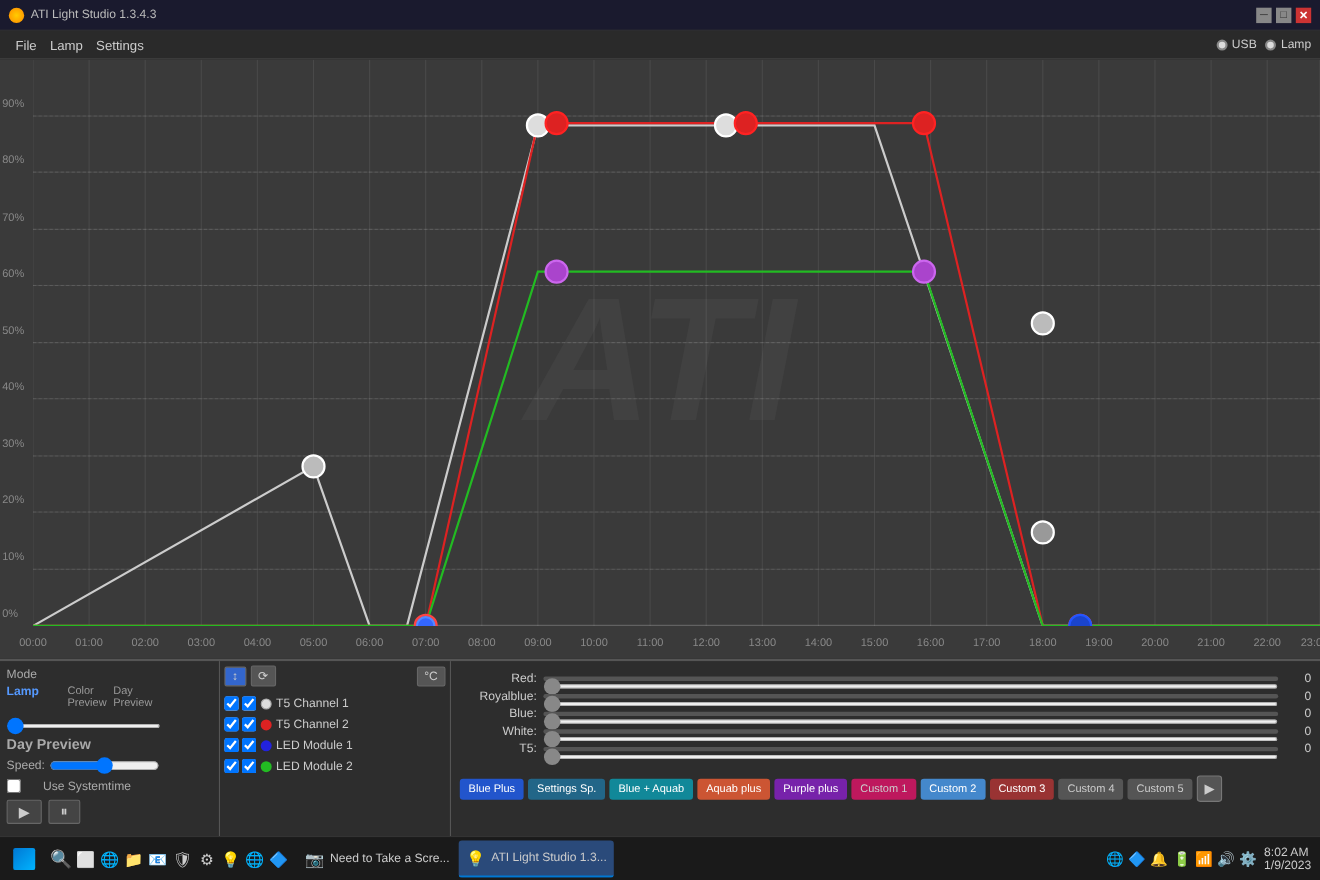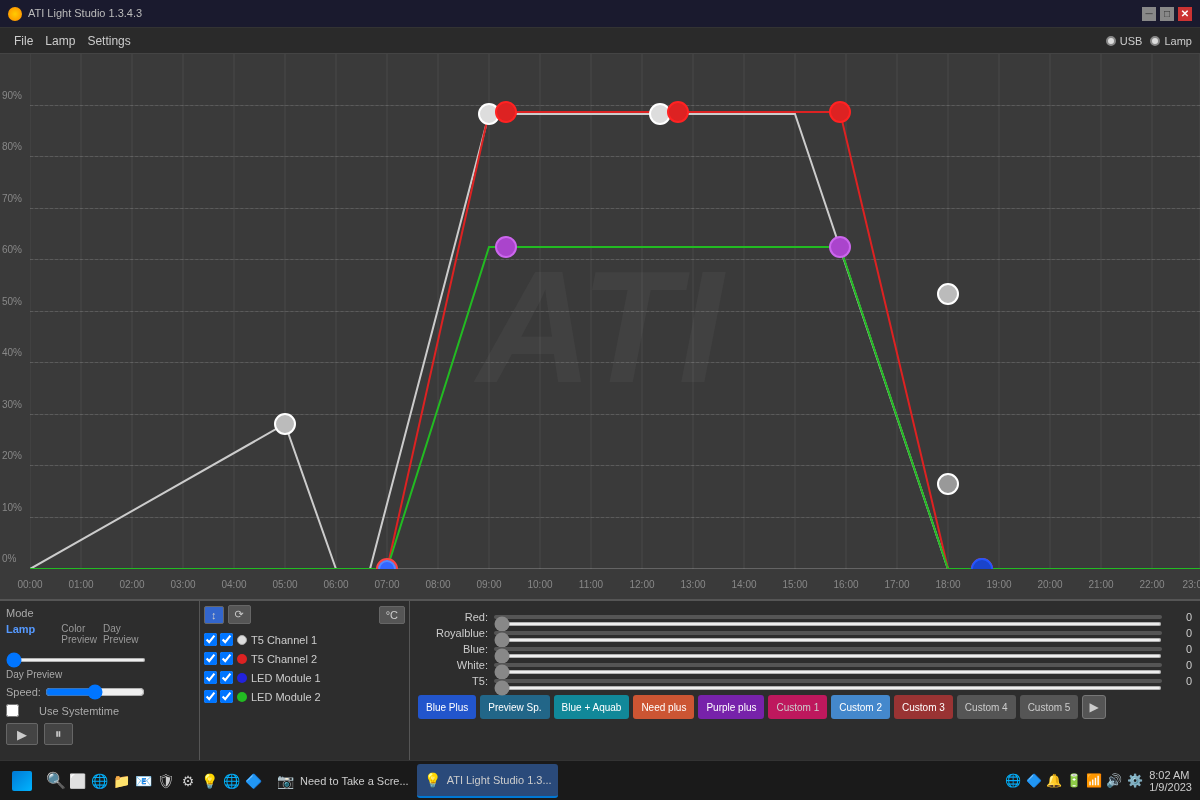--- a/index.html
+++ b/index.html
@@ -203,22 +203,23 @@
     }
     .slider-row {
       margin: 4px 0;
     }
     .slider-row input[type=range] {
       width: 130px;
       height: 4px;
     }
     .day-preview-row {
       margin-top: 2px;
-      font-size: 10px;
+      font-size: 13px;
       color: #aaa;
+      font-weight: bold;
     }
     .speed-row {
       display: flex;
       align-items: center;
       gap: 4px;
       margin: 4px 0;
       font-size: 11px;
       color: #aaa;
     }
     .use-system-row {
@@ -329,22 +330,23 @@
       width: 24px;
       font-size: 11px;
       color: #ccc;
       text-align: right;
     }
 
     
     .preset-row {
       display: flex;
       gap: 4px;
-      margin-top: 8px;
+      margin-top: 18px;
       flex-wrap: nowrap;
+      align-items: center;
     }
     .preset-btn {
       padding: 4px 8px;
       font-size: 10px;
       border: none;
       cursor: pointer;
       border-radius: 3px;
       white-space: nowrap;
       color: white;
     }
@@ -689,23 +691,23 @@
     <div class="color-slider-row">
       <span class="color-label">T5:</span>
       <div class="color-slider">
         <input type="range" min="0" max="100" value="0" style="">
       </div>
       <span class="color-value">0</span>
     </div>
 
     <div class="preset-row">
       <button class="preset-btn btn-blue">Blue Plus</button>
-      <button class="preset-btn btn-teal">Preview Sp.</button>
+      <button class="preset-btn btn-teal">Settings Sp.</button>
       <button class="preset-btn btn-cyan">Blue + Aquab</button>
-      <button class="preset-btn btn-coral">Need plus</button>
+      <button class="preset-btn btn-coral">Aquab plus</button>
       <button class="preset-btn btn-purple">Purple plus</button>
       <button class="preset-btn btn-custom1">Custom 1</button>
       <button class="preset-btn btn-custom2">Custom 2</button>
       <button class="preset-btn btn-custom3">Custom 3</button>
       <button class="preset-btn btn-custom4">Custom 4</button>
       <button class="preset-btn btn-custom5">Custom 5</button>
       <button class="preset-arrow">▶</button>
     </div>
   </div>
 </div>

